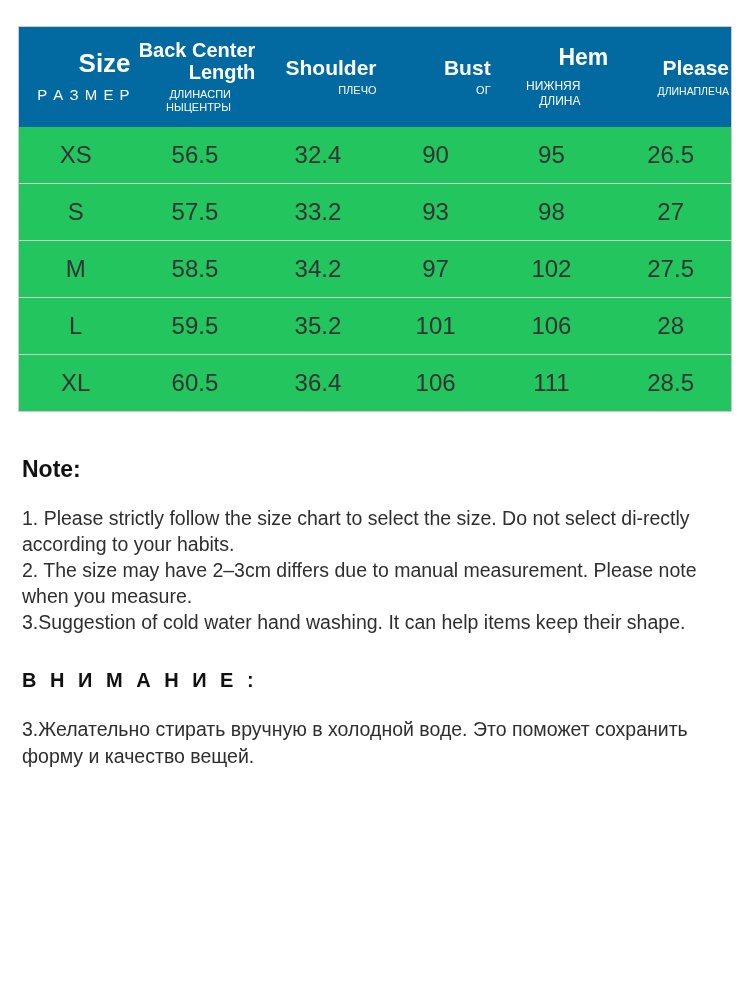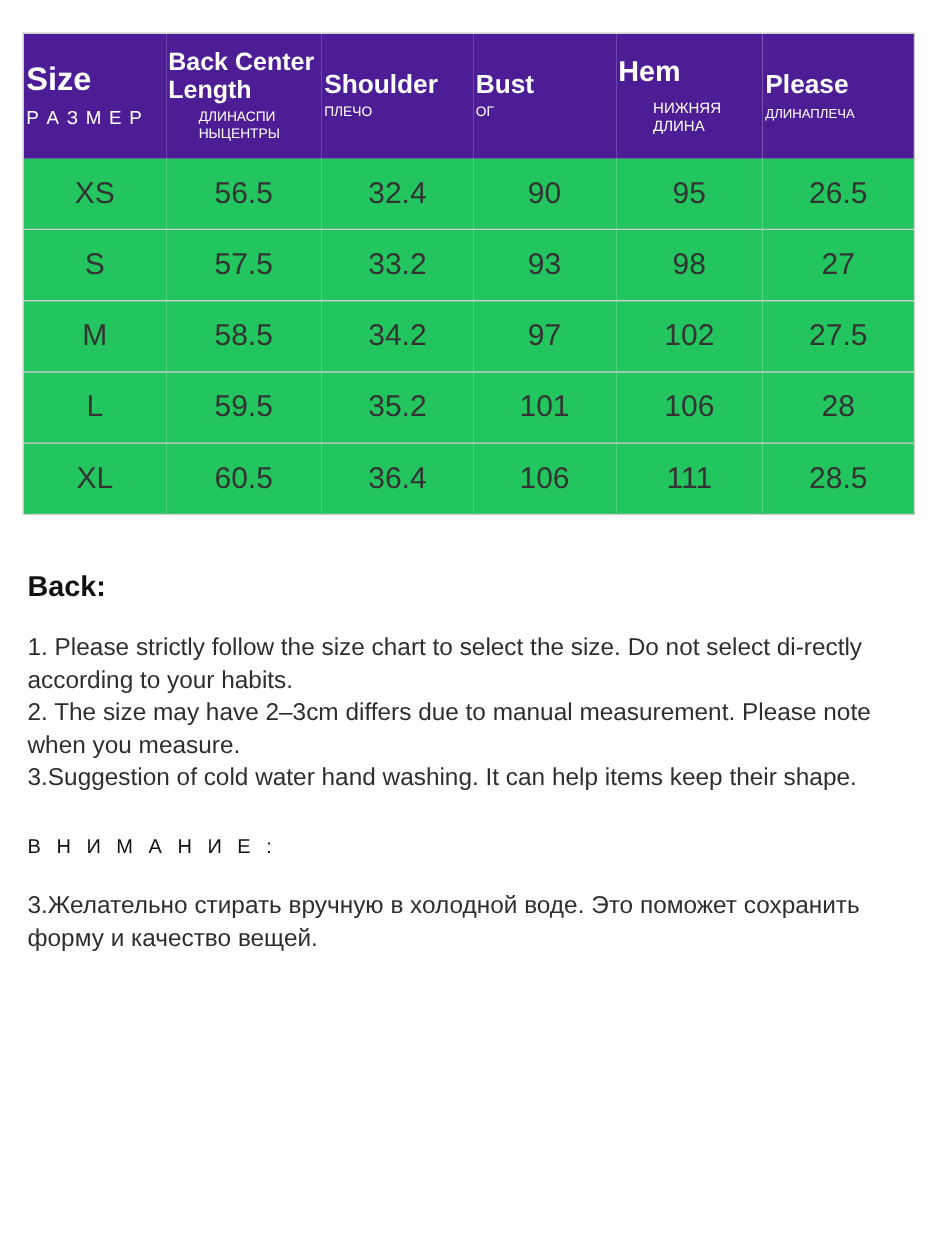--- a/index.html
+++ b/index.html
@@ -22,27 +22,27 @@
     margin: 12px 0 40px 0;
   }
 
   .size-table {
     width: 100%;
     border-collapse: collapse;
     table-layout: fixed;
     border: 1px solid #cccccc;
   }
   .size-table thead th {
-    background: #4c1d95;
+    background: #0369a1;
     color: #ffffff;
     vertical-align: middle;
     height: 88px;
     padding: 6px 2px;
     font-weight: normal;
-    text-align: left;
+    text-align: right;
   }
   .h-en { font-size: 21px; font-weight: bold; line-height: 1.12; }
   .h-en.size { font-size: 26px; }
   .h-en.bcl  { font-size: 20px; }
   .h-en.hem  { font-size: 23px; }
   .h-ru { font-size: 11px; font-weight: normal; margin-top: 5px; line-height: 1.25; }
   .h-ru.size { font-size: 15px; letter-spacing: 1px; margin-top: 8px; }
   .h-ru.bcl  { max-width: 72px; margin: 4px auto 0 auto; word-break: break-word; }
   .h-ru.hem  { max-width: 58px; margin: 9px auto 0 auto; font-size: 12px; }
   .h-ru.sleeve { font-size: 10.5px; }
@@ -63,22 +63,22 @@
     color: #111111;
     margin: 44px 0 22px 0;
   }
   .note-p {
     font-size: 19.5px;
     line-height: 26px;
     color: #2e2e2e;
     margin: 0;
   }
   .ru-heading {
-    font-size: 16px;
-    font-weight: normal;
+    font-size: 20px;
+    font-weight: bold;
     letter-spacing: 4px;
     color: #111111;
     margin: 34px 0 24px 0;
   }
   .note-p.ru { line-height: 27px; }
 </style>
 </head>
 <body>
 
 <div class="page">
@@ -159,21 +159,21 @@
         <td>60.5</td>
         <td>36.4</td>
         <td>106</td>
         <td>111</td>
         <td>28.5</td>
       </tr>
     </tbody>
   </table>
 
   <div class="notes">
-    <h2 class="note-heading">Back:</h2>
+    <h2 class="note-heading">Note:</h2>
     <p class="note-p">1. Please strictly follow the size chart  to select the size. Do not select di-rectly according to your habits.</p>
     <p class="note-p">2. The size may have 2–3cm differs due to manual measurement. Please note when you measure.</p>
     <p class="note-p">3.Suggestion of cold water hand washing. It can help items keep their shape.</p>
 
     <h2 class="ru-heading">В Н И М А Н И Е :</h2>
     <p class="note-p ru">3.Желательно стирать вручную в холодной воде. Это поможет сохранить форму и качество вещей.</p>
   </div>
 
 </div>
 

